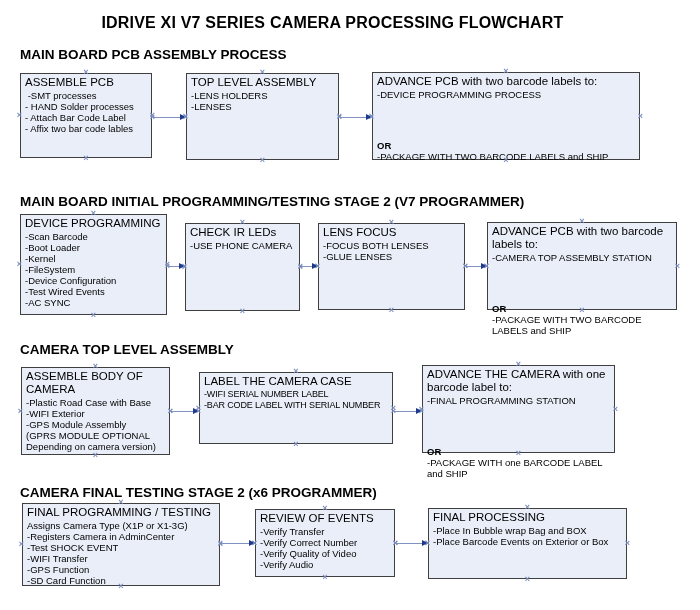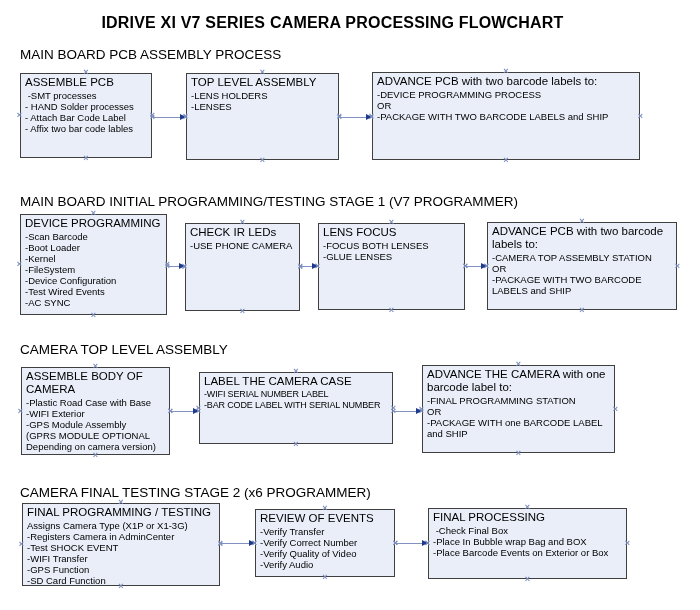--- a/index.html
+++ b/index.html
@@ -10,30 +10,30 @@
   html,body{background:var(--bg);}
   .canvas{
     position:relative;width:700px;height:610px;background:var(--bg);
     font-family:"Liberation Sans",sans-serif;color:var(--text);overflow:hidden;border-radius:26px;
   }
   .doc-title{
     position:absolute;top:14px;left:0;width:665px;text-align:center;
     font-size:16px;font-weight:bold;letter-spacing:.2px;
   }
   .sec-header{
-    position:absolute;font-size:13.5px;font-weight:normal;white-space:nowrap;
+    position:absolute;font-size:13.5px;font-weight:bold;white-space:nowrap;
   }
   .fc-box{
     position:absolute;background:var(--box-fill);
     border:1.5px solid var(--box-border);
     padding:2px 4px 2px 4px;overflow:visible;
   }
   .box-title{font-size:11.5px;line-height:13px;font-weight:normal;margin-bottom:1px;}
   .line{font-size:9.5px;line-height:11px;white-space:pre-wrap;}
-  .line.bold{font-weight:normal;}
+  .line.bold{font-weight:bold;margin-top:40px;}
   .tight .line{font-size:9px;letter-spacing:-0.15px;}
   .hx{
     position:absolute;color:var(--handle);font-size:9px;line-height:9px;
     width:9px;height:9px;text-align:center;font-weight:bold;pointer-events:none;
   }
   .fc-box>.hx.h-t{top:-6px;left:50%;margin-left:-4.5px;}
   .fc-box>.hx.h-b{bottom:-6px;left:50%;margin-left:-4.5px;}
   .fc-box>.hx.h-l{left:-6px;top:50%;margin-top:-4.5px;}
   .fc-box>.hx.h-r{right:-6px;top:50%;margin-top:-4.5px;}
   .fc-arrow{position:absolute;height:9px;}
@@ -81,21 +81,21 @@
     <div class="box-title">ADVANCE PCB with two barcode labels to:</div>
     <div class="line">-DEVICE PROGRAMMING PROCESS</div>
     <div class="line bold">OR</div>
     <div class="line">-PACKAGE WITH TWO BARCODE LABELS and SHIP</div>
   <span class="hx h-t">×</span>
       <span class="hx h-b">×</span>
       <span class="hx h-l">×</span>
       <span class="hx h-r">×</span>
     </div>
 
-  <div class="sec-header" style="left:20px;top:194px">MAIN BOARD INITIAL PROGRAMMING/TESTING STAGE 1 (V7 PROGRAMMER)</div>
+  <div class="sec-header" style="left:20px;top:194px">MAIN BOARD INITIAL PROGRAMMING/TESTING STAGE 2 (V7 PROGRAMMER)</div>
 
   <div class="fc-box" style="left:20px;top:214px;width:147px;height:101px">
     <div class="box-title">DEVICE PROGRAMMING</div>
     <div class="line">-Scan Barcode</div>
     <div class="line">-Boot Loader</div>
     <div class="line">-Kernel</div>
     <div class="line">-FileSystem</div>
     <div class="line">-Device Configuration</div>
     <div class="line">-Test Wired Events</div>
     <div class="line">-AC SYNC</div>
@@ -193,21 +193,20 @@
     <div class="line">-Verify Quality of Video</div>
     <div class="line">-Verify Audio</div>
   <span class="hx h-t">×</span>
       <span class="hx h-b">×</span>
       <span class="hx h-l">×</span>
       <span class="hx h-r">×</span>
     </div>
 
   <div class="fc-box" style="left:428px;top:508px;width:199px;height:71px">
     <div class="box-title">FINAL PROCESSING</div>
-    <div class="line"> -Check Final Box</div>
     <div class="line">-Place In Bubble wrap Bag and BOX</div>
     <div class="line">-Place Barcode Events on Exterior or Box</div>
   <span class="hx h-t">×</span>
       <span class="hx h-b">×</span>
       <span class="hx h-l">×</span>
       <span class="hx h-r">×</span>
     </div>
 
   <div class="fc-arrow" style="left:152px;top:113px;width:34px">
       <span class="a-line"></span>

